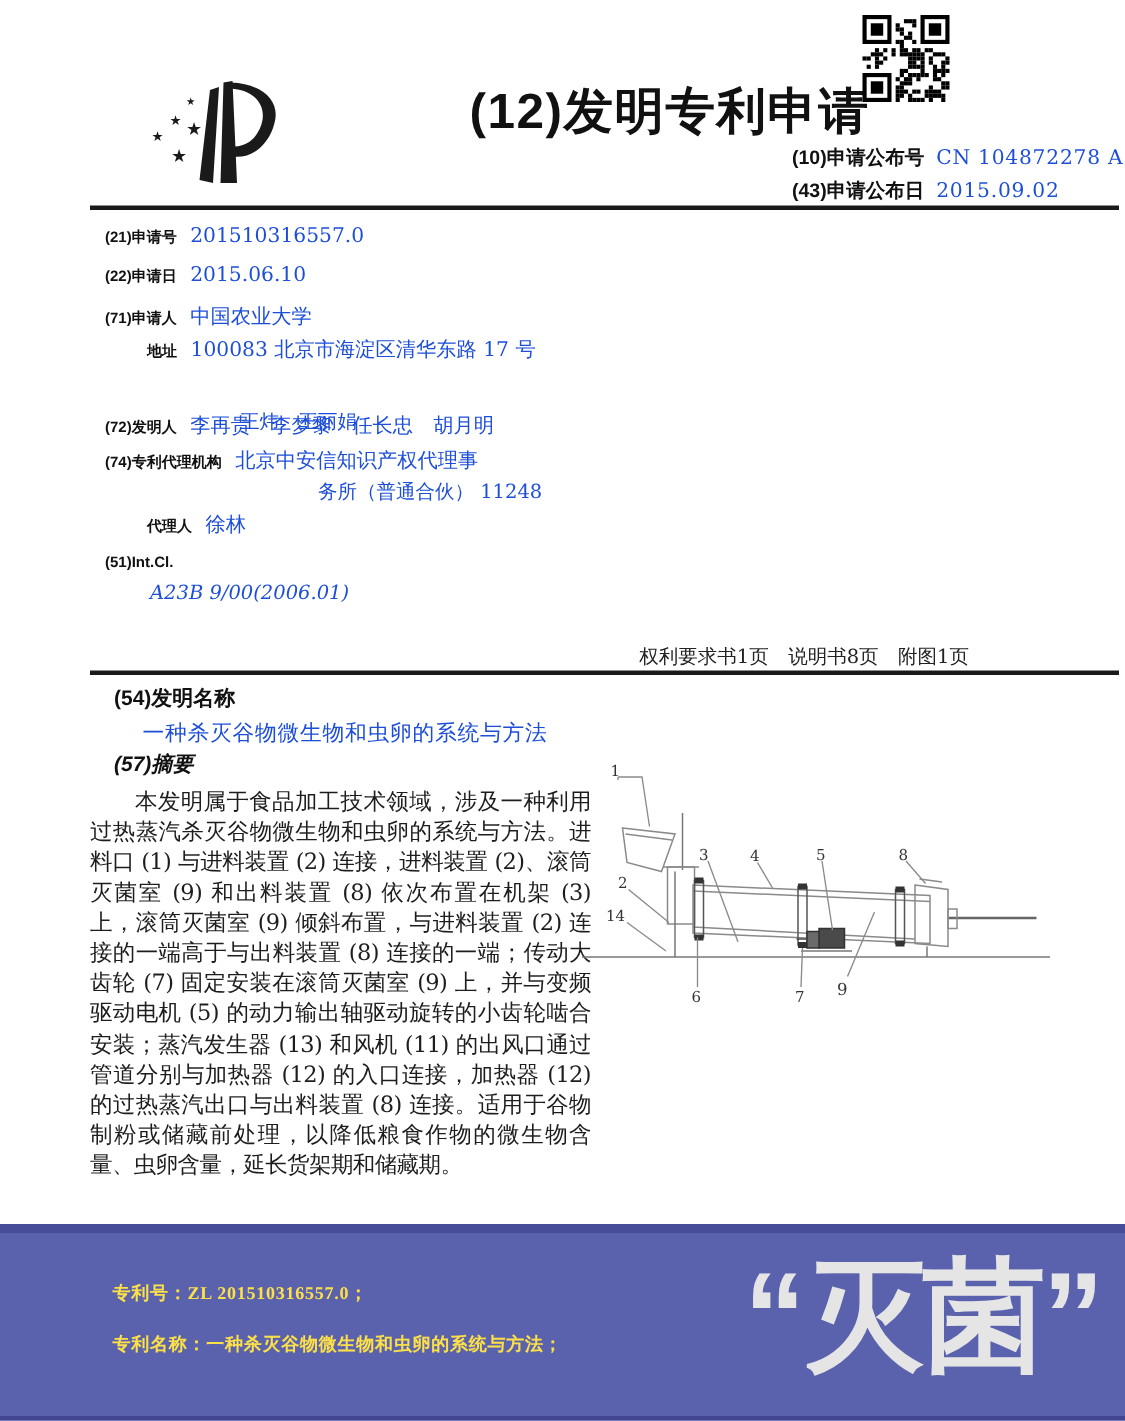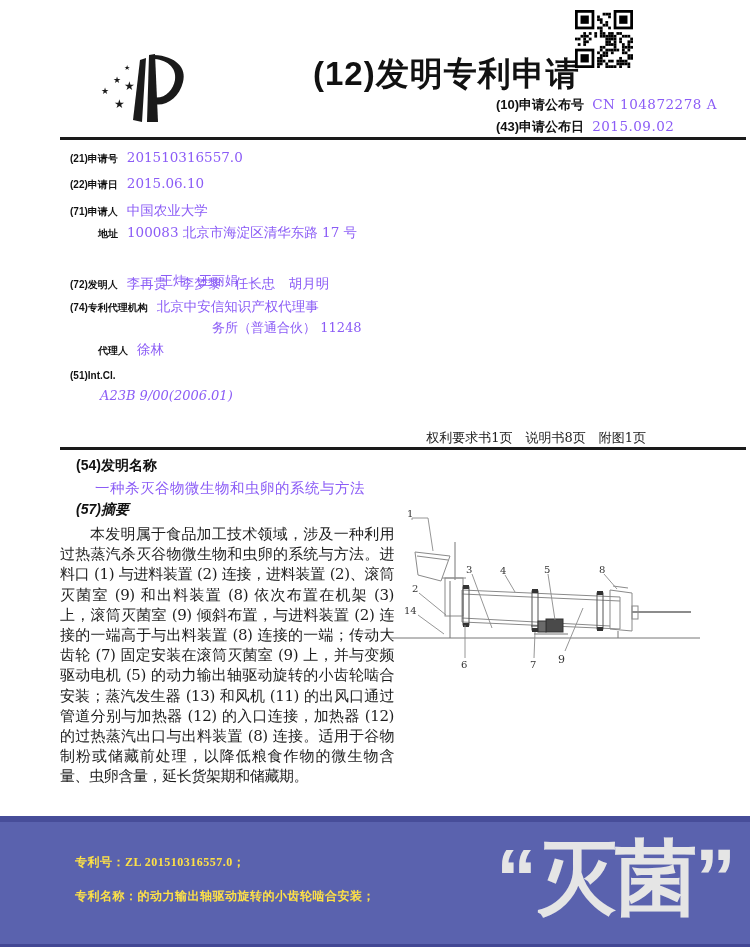--- a/index.html
+++ b/index.html
@@ -3,26 +3,26 @@
 <meta charset="utf-8">
 <style>
   * { margin:0; padding:0; box-sizing:border-box; }
   html,body { background:#ffffff; }
   body {
     width:750px; height:947px; position:relative; overflow:hidden;
     font-family:"DejaVu Serif","Liberation Serif",serif; color:#1c1c1c;
   }
   .abs { position:absolute; }
   .label-b { font-family:"Liberation Sans","DejaVu Sans",sans-serif; font-weight:bold; color:#111; }
-  .serif-v { font-family:"DejaVu Serif","Liberation Serif",serif; color:#8b5cf6; }
+  .serif-v { font-family:"DejaVu Serif","Liberation Serif",serif; color:#1d4ed8; }
 
   
   .doc-title { left:266px; top:52px; font-size:33px; letter-spacing:1px;margin-left:47px; }
   .pub-line { font-size:13px; white-space:nowrap; }
-  .pub-line .lbl { font-size:13px; }
+  .pub-line .lbl { font-size:13px;margin-left:32px; }
   .pub-line .val { font-size:13.5px; margin-left:8px; letter-spacing:0.5px; }
   .hline { left:60px; width:686px; height:3px; background:#1a1a1a; }
 
   
   .field { font-size:13px; white-space:nowrap; }
   .field .lbl { font-size:10px; }
   .field .val { font-size:13.5px; margin-left:9px; }
   .italic { font-style:italic; }
 
   .pages-info { left:330px; top:429px; width:316px; text-align:right; font-size:13px; color:#222; }
@@ -325,18 +325,18 @@
       <text x="142" y="170">7</text>
       <text x="170" y="165" font-size="11">9</text>
     </g>
   </svg>
 
   <div class="abs banner">
     <div class="banner-line banner-line1">
       <span>专利号：</span><span>ZL 201510316557.0；</span>
     </div>
     <div class="banner-line banner-line2">
-      <span>专利名称：</span><span>的动力输出轴驱动旋转的小齿轮啮合安装；</span>
+      <span>专利名称：</span><span>一种杀灭谷物微生物和虫卵的系统与方法；</span>
     </div>
     <div class="banner-big">“灭菌”</div>
   </div>
 
 </div>
 
 </body></html>

